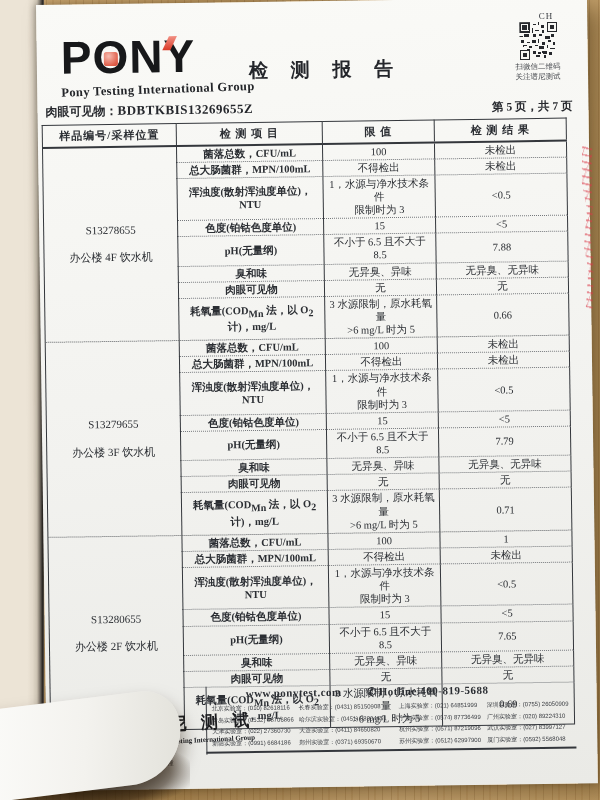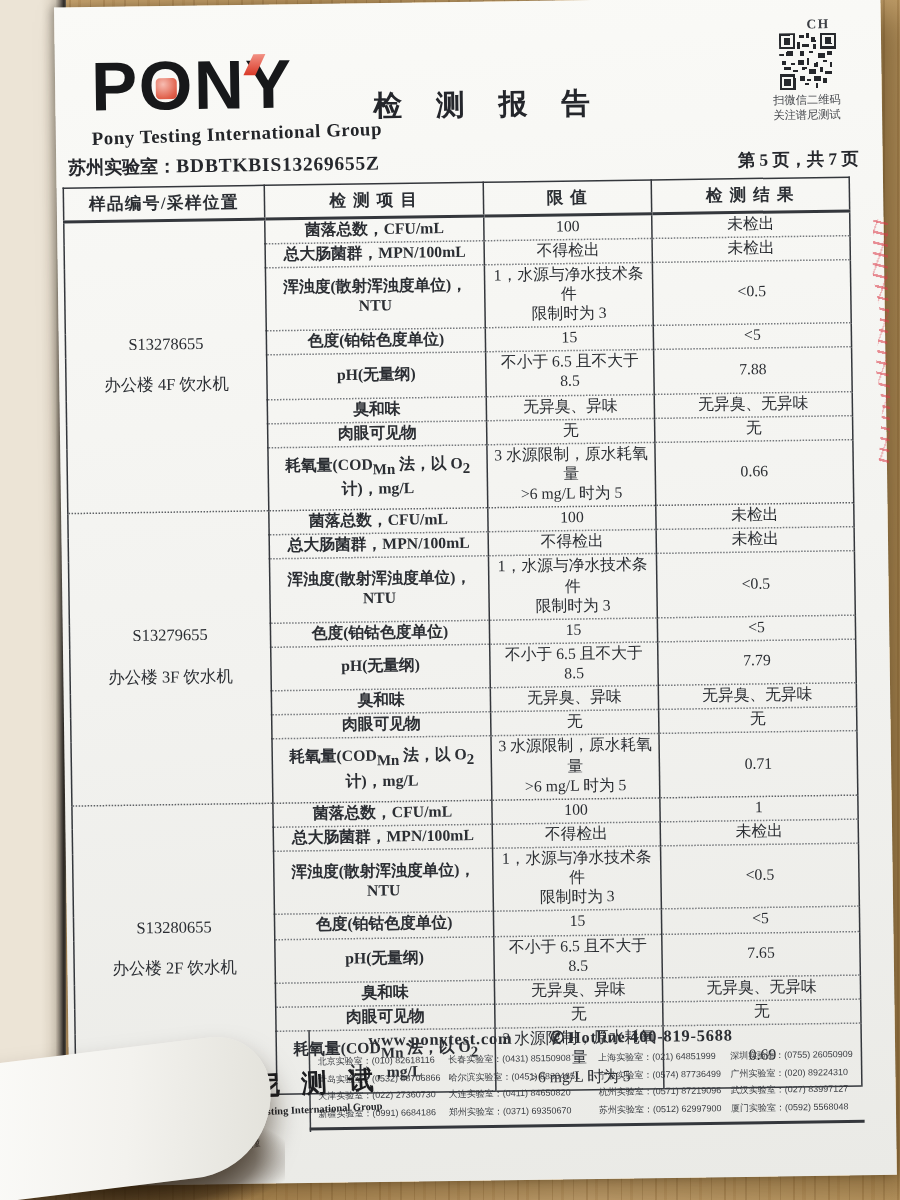--- a/index.html
+++ b/index.html
@@ -15,21 +15,21 @@
   .left-pages { position:absolute; left:0; top:0; width:44px; height:796px;
     background: linear-gradient(90deg, #ece4d6 0 62%, #e3dacb 74%, #cfc6b6 84%, #8d8579 90%, #55504a 94%, #2e2b28 97%, #6b6358);
   }
 
   
   .paper { position:absolute; left:36px; top:5px; width:551px; height:786px;
     background:linear-gradient(175deg, #fafaf7, #f2f2ef 55%, #eaeae6);
     transform:rotate(-0.8deg); transform-origin:0 0;
     box-shadow: 14px 10px 24px rgba(70,45,10,.5), -2px 0 6px rgba(0,0,0,.25); }
 
-  .corner-mark { position:absolute; right:34px; top:13px; font-size:9px; font-weight:bold; letter-spacing:1px; color:#3c3f44; }
+  .corner-mark { position:absolute; right:34px; top:13px; font-size:9px; font-weight:normal; letter-spacing:1px; color:#3c3f44; }
 
   .qr { position:absolute; right:30px; top:24px; width:38px; height:38px; }
   .qr svg { width:100%; height:100%; shape-rendering:crispEdges; }
   .qr-caption { position:absolute; right:22px; top:64px; width:56px; font-size:7.5px; line-height:1.35; color:#44474c; text-align:center; font-family:"Liberation Sans", sans-serif; }
 
   .logo { position:absolute; left:24px; top:30px; }
   .logo-word { font-family:"Liberation Sans", sans-serif; font-weight:900; font-size:46px; line-height:1; letter-spacing:1px; color:#17181a; }
   .logo-o { position:relative; display:inline-block; }
   .o-dot { position:absolute; left:50%; top:54%; width:.30em; height:.30em; transform:translate(-50%,-50%);
     border-radius:.06em; background:radial-gradient(circle at 35% 30%, #f7bdb2, #e0604b 70%, #d34a36); }
@@ -145,21 +145,21 @@
     <div class="logo">
       <div class="logo-word">
         <span>P</span><span class="logo-o">O<i class="o-dot"></i></span><span>N</span><span class="logo-y">Y<i class="y-red"></i></span>
       </div>
       <div class="logo-sub">Pony Testing International Group</div>
     </div>
 
     <div class="report-title">检 测 报 告</div>
 
     <div class="report-no">
-      <span>苏州实验室：</span><b>BDBTKBIS13269655Z</b>
+      <span>肉眼可见物：</span><b>BDBTKBIS13269655Z</b>
     </div>
     <div class="page-info">第 5 页，共 7 页</div>
 
     <table class="report">
       <colgroup>
           <col class="c1">
           <col class="c2">
           <col class="c3">
           <col class="c4">
         </colgroup>

